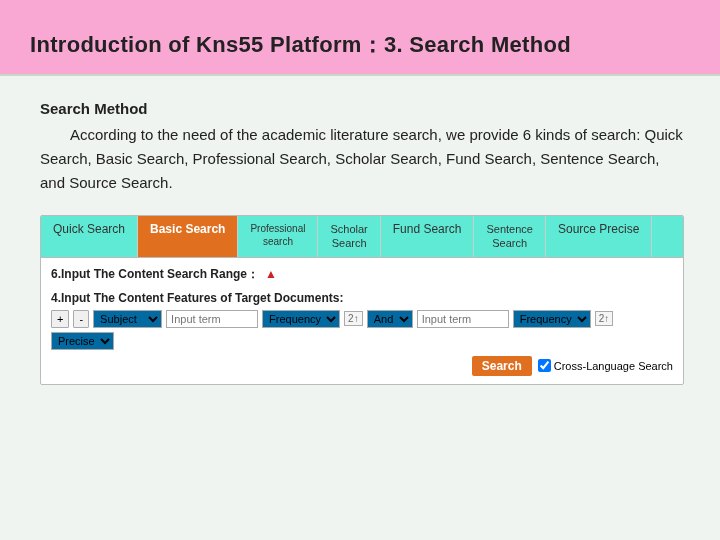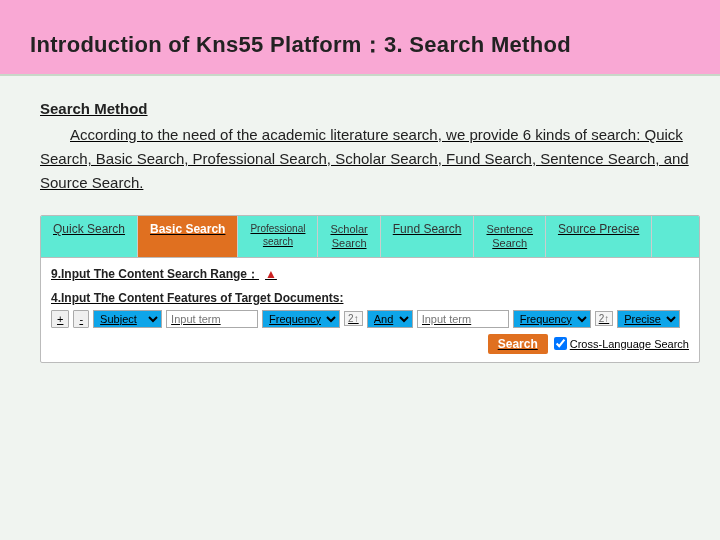--- a/index.html
+++ b/index.html
@@ -26,22 +26,21 @@
     }
 
     .header-title {
       font-size: 22px;
       font-weight: bold;
       color: #222;
       letter-spacing: 0.3px;
     }
 
     .content {
-      padding: 24px 20px 20px 40px;
-      text-decoration: underline;
+      padding: 24px 36px 20px 40px;
     }
 
     .section-title {
       font-weight: bold;
       font-size: 15px;
       color: #222;
       margin-bottom: 6px;
     }
 
     .section-body {
@@ -122,21 +121,21 @@
       padding: 2px 5px;
       font-size: 11px;
       cursor: pointer;
       border-radius: 1px;
     }
 
     select.ctrl-select {
       font-size: 11px;
       padding: 1px 2px;
       border: 1px solid #aaa;
-      background: #0ea5e9;
+      background: #0369a1;
       cursor: pointer;
     }
 
     input.ctrl-input {
       font-size: 11px;
       padding: 2px 4px;
       border: 1px solid #aaa;
       width: 92px;
     }
 
@@ -199,21 +198,21 @@
 Search</div>
         <div class="tab" style="white-space:nowrap;">Fund Search</div>
         <div class="tab" style="white-space:pre-line; font-size:11px;">Sentence
 Search</div>
         <div class="tab" style="white-space:nowrap;">Source Precise</div>
       </div>
 
       <div class="search-body">
 
         <div class="search-row">
-          <span class="search-row-label">9.Input The Content Search Range：</span>
+          <span class="search-row-label">6.Input The Content Search Range：</span>
           <span class="red-indicator">▲</span>
         </div>
 
         <div class="search-row" style="margin-bottom:5px;">
           <span class="search-row-label">4.Input The Content Features of Target Documents:</span>
         </div>
 
         <div class="search-row" style="margin-bottom:6px;">
           <div class="search-controls">
 

